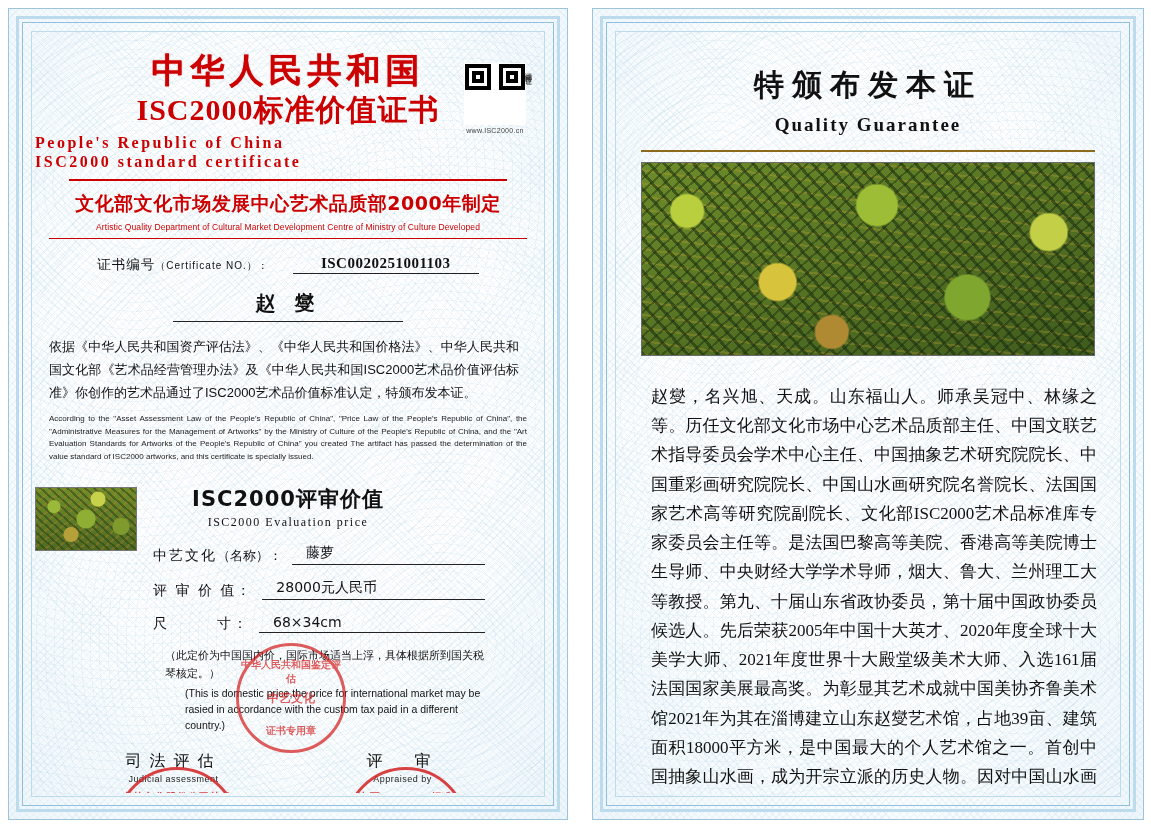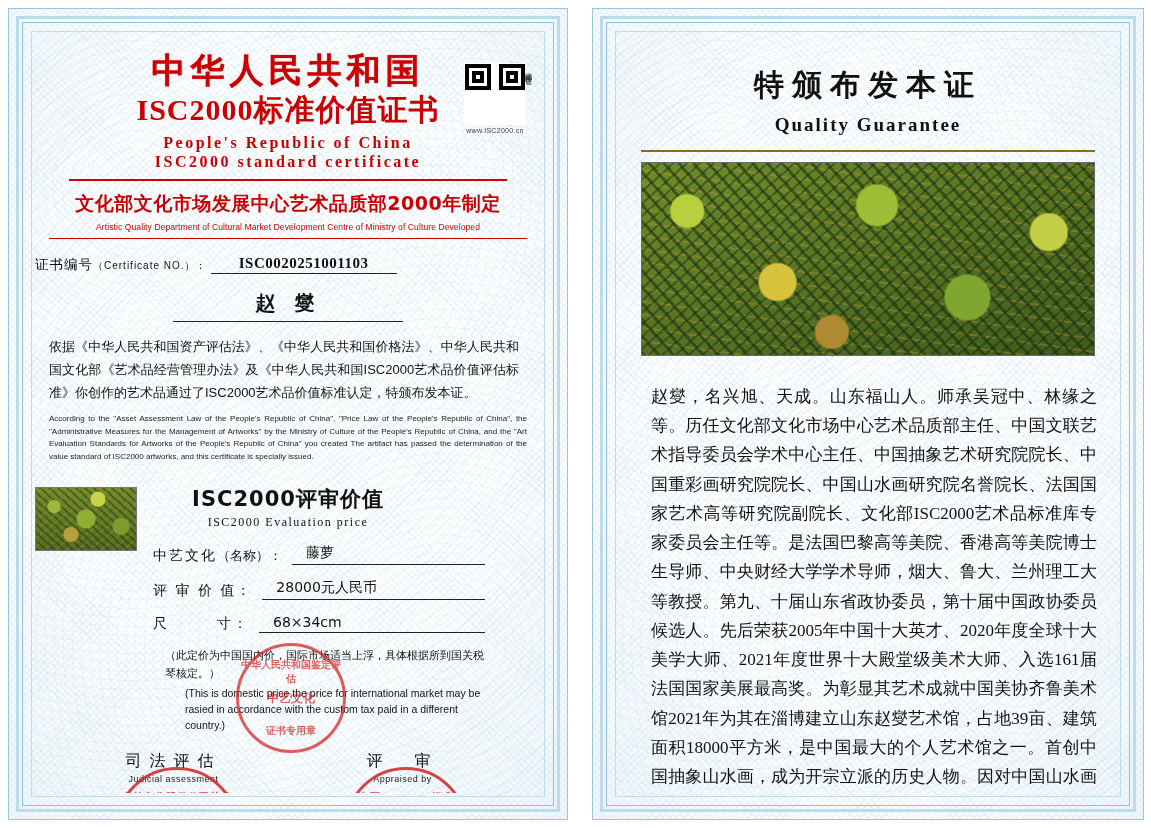--- a/index.html
+++ b/index.html
@@ -94,21 +94,21 @@
     text-align: center;
     color: #cc0000;
     font-family: "Liberation Serif", serif;
     font-weight: bold;
     font-size: 30px;
     letter-spacing: 1px;
     line-height: 1.2;
     margin-top: 2px;
   }
   .title-en1, .title-en2 {
-    text-align: center;
+    text-align: left;
     color: #cc0000;
     font-family: "Liberation Serif", serif;
     font-weight: bold;
     font-size: 16px;
     letter-spacing: 2.5px;
     margin-top: 6px;
   }
   .title-en2 { margin-top: 1px; }
   .rule-red {
     height: 2px;
@@ -178,24 +178,25 @@
   .qr-cap {
     font-size: 7px;
     color: #444;
     margin-top: 2px;
     letter-spacing: 0.3px;
   }
 
   .cert-no-row {
     display: flex;
     align-items: flex-end;
-    justify-content: flex-start;
+    justify-content: center;
     margin-top: 16px;
     font-size: 13px;
     color: #111;
+    gap: 20px;
   }
   .cert-no-label {
     font-size: 13.5px;
     letter-spacing: 1px;
   }
   .cert-no-label .en { font-size: 10px; }
   .cert-no-value {
     font-family: "Liberation Serif", serif;
     font-weight: bold;
     font-size: 15px;

